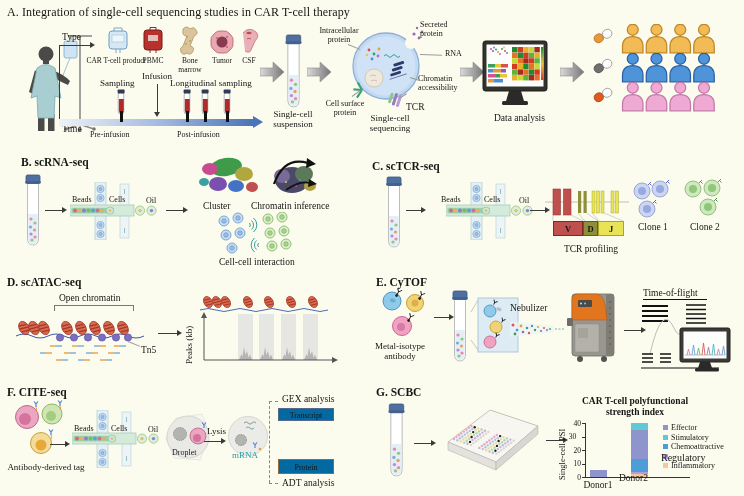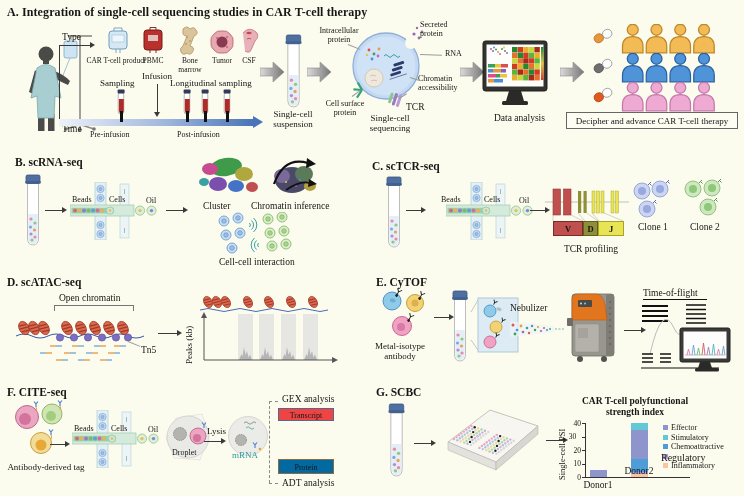--- a/index.html
+++ b/index.html
@@ -1,18 +1,18 @@
 <!DOCTYPE html>
 <html><head>
 <meta charset="utf-8">
 <style>
   html,body{margin:0;padding:0}
   .fig{position:relative;width:744px;height:496px;background:#fcfcee;font-family:"Liberation Serif",serif;color:#161616;overflow:hidden}
   .abs{position:absolute}
-  .t0{font-size:12px;font-weight:bold;letter-spacing:.1px}
+  .t0{font-size:12px;font-weight:normal;letter-spacing:.1px}
   .t1{font-size:11.5px;font-weight:bold}
   .lb{font-size:9.5px}
   .lb9{font-size:9px}
   .lbs{font-size:8px}
   .lb75{font-size:7.5px}
   .ctr{text-align:center}
   .arr{position:absolute;height:1px;background:#3a3a3a}
   .arr:after{content:"";position:absolute;right:-4px;top:-3px;border-left:5px solid #3a3a3a;border-top:3px solid transparent;border-bottom:3px solid transparent}
   .ld{position:absolute;height:1px;background:#9a9a9a;transform-origin:0 50%}
   .tick{position:absolute;width:2.5px;height:11px;background:#111}
@@ -345,23 +345,22 @@
 </svg>
 <svg class="abs" style="left:616px;top:24px" width="116" height="30" viewBox="0 0 82 24">
       <use href="#prow" fill="#f2bb55" stroke="#bf8726" stroke-width="1"></use>
     </svg>
 <svg class="abs" style="left:616px;top:53px" width="116" height="30" viewBox="0 0 82 24">
       <use href="#prow" fill="#4f93d9" stroke="#2b62a2" stroke-width="1"></use>
     </svg>
 <svg class="abs" style="left:616px;top:82px" width="116" height="30" viewBox="0 0 82 24">
       <use href="#prow" fill="#eeaad2" stroke="#c478aa" stroke-width="1"></use>
     </svg>
-<div class="abs lb9 ctr box" style="left:566px;top:112px;width:172px;height:17px;line-height:16px;border:1px solid #666;background:#fefdf2">Decipher and advance CAR T-cell therapy</div>
-
-<div class="abs t1" style="left:15px;top:156px">B. scRNA-seq</div>
+
+<div class="abs t1" style="left:21px;top:156px">B. scRNA-seq</div>
 <svg class="abs" style="left:25px;top:174px" width="16" height="74" viewBox="0 0 16 74">
       <use href="#tube"></use>
     </svg>
 <div class="arr" style="left:45px;top:210px;width:18px"></div>
 <svg class="abs" style="left:70px;top:182px" width="92" height="58" viewBox="0 0 92 58">
       <use href="#chip"></use>
     </svg>
 <div class="abs lbs" style="left:72px;top:195px">Beads</div>
 <div class="abs lbs" style="left:109px;top:195px">Cells</div>
 <div class="abs lbs" style="left:146px;top:196px">Oil</div>
@@ -704,21 +703,21 @@
 </svg>
 <div class="abs lbs" style="left:172px;top:448px">Droplet</div>
 <div class="abs lb9" style="left:207px;top:426px">Lysis</div>
 <div class="arr" style="left:204px;top:441px;width:18px"></div>
 <div class="abs lb9" style="left:232px;top:450px;color:#2a9d9f">mRNA</div>
 <div class="abs" style="left:269px;top:401px;width:9px;border-top:1px dashed #888"></div>
 <div class="abs" style="left:269px;top:401px;height:82px;border-left:1px dashed #888"></div>
 <div class="abs" style="left:269px;top:483px;width:9px;border-top:1px dashed #888"></div>
 <div class="abs lb" style="left:282px;top:394px;width:60px">GEX analysis</div>
 <div class="abs lb" style="left:282px;top:478px;width:60px">ADT analysis</div>
-<div class="abs ctr box" style="left:278px;top:408px;width:56px;height:13px;background:#ef4444;border:0.5px solid #55688f;font-size:8px;line-height:13px">Transcript</div>
+<div class="abs ctr box" style="left:278px;top:408px;width:56px;height:13px;background:#0369a1;border:0.5px solid #55688f;font-size:8px;line-height:13px">Transcript</div>
 <div class="abs ctr box" style="left:278px;top:459px;width:56px;height:15px;background:#0369a1;border:0.5px solid #8f6a3c;font-size:8px;line-height:15px">Protein</div>
 
 <div class="abs t1" style="left:376px;top:386px">G. SCBC</div>
 <svg class="abs" style="left:388px;top:403px" width="17" height="76" viewBox="0 0 16 74">
       <use href="#tube"></use>
     </svg>
 <div class="arr" style="left:414px;top:443px;width:18px"></div>
 <svg class="abs" style="left:434px;top:398px" width="112" height="90" viewBox="0 0 112 90">
   <path d="M14,44 L56,12 L104,28 L62,64 Z" fill="#f7f6f1" stroke="#b5b5ae" stroke-width="0.8"></path>
   <path d="M14,44 L62,64 L62,72 L14,52 Z" fill="#e3e2dc" stroke="#b5b5ae" stroke-width="0.6"></path>
@@ -840,21 +839,21 @@
       <div style="position:absolute;left:24px;top:42.5px;width:3px;height:1px;background:#333"></div>
       <div style="position:absolute;left:6px;top:24.5px;width:17px;text-align:right;font-size:7.5px">40</div>
       <div style="position:absolute;left:24px;top:29px;width:3px;height:1px;background:#333"></div>
       <div style="position:absolute;left:31.5px;top:76.3px;width:17px;height:6.8px;background:#8d95cc"></div>
       <div style="position:absolute;left:20px;top:86px;width:40px;text-align:center;font-size:9.5px">Donor1</div>
       <div style="position:absolute;left:72.5px;top:80.3px;width:17px;height:2.7px;background:#f6c5a2"></div>
       <div style="position:absolute;left:72.5px;top:78.3px;width:17px;height:2.0px;background:#b29ed6"></div>
       <div style="position:absolute;left:72.5px;top:64.8px;width:17px;height:13.5px;background:#4e9cd8"></div>
       <div style="position:absolute;left:72.5px;top:35.8px;width:17px;height:29.0px;background:#8d95cc"></div>
       <div style="position:absolute;left:72.5px;top:29.0px;width:17px;height:6.8px;background:#62c8d5"></div>
-      <div style="position:absolute;left:61px;top:72px;width:40px;text-align:center;font-size:9.5px">Donor2</div>
+      <div style="position:absolute;left:61px;top:79px;width:40px;text-align:left;font-size:9.5px">Donor2</div>
       <div style="position:absolute;left:105px;top:31px;width:5px;height:5px;background:#8d95cc"></div>
       <div style="position:absolute;left:113px;top:29px;font-size:8px">Effector</div>
       <div style="position:absolute;left:105px;top:40.5px;width:5px;height:5px;background:#62c8d5"></div>
       <div style="position:absolute;left:113px;top:38.5px;font-size:8px">Stimulatory</div>
       <div style="position:absolute;left:105px;top:50px;width:5px;height:5px;background:#4e9cd8"></div>
       <div style="position:absolute;left:113px;top:48px;font-size:8px">Chemoattractive</div>
       <div style="position:absolute;left:105px;top:59.5px;width:5px;height:5px;background:#b29ed6"></div>
       <div style="position:absolute;left:103px;top:57.5px;font-size:10px">Regulatory</div>
       <div style="position:absolute;left:105px;top:69px;width:5px;height:5px;background:#f6c5a2"></div>
       <div style="position:absolute;left:113px;top:67px;font-size:8px">Inflammatory</div>

